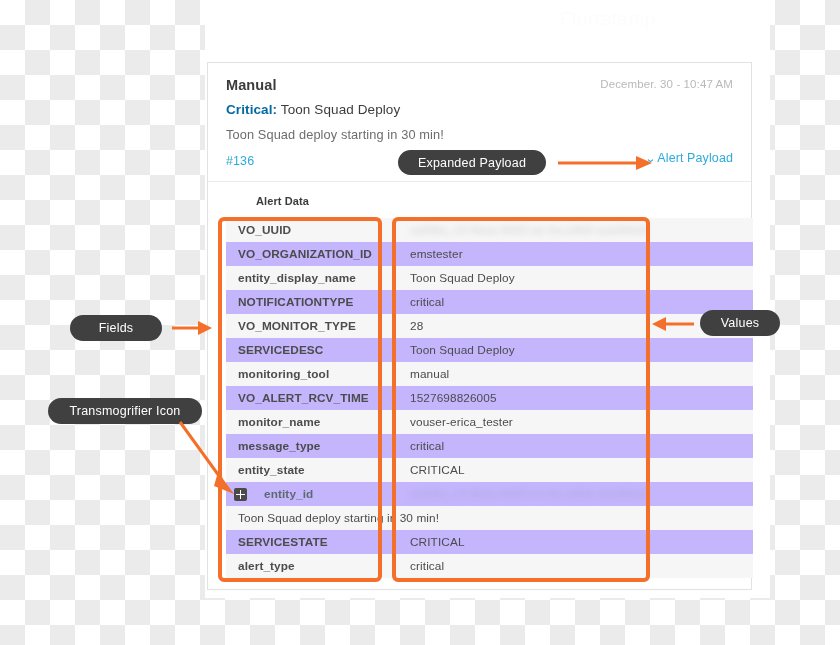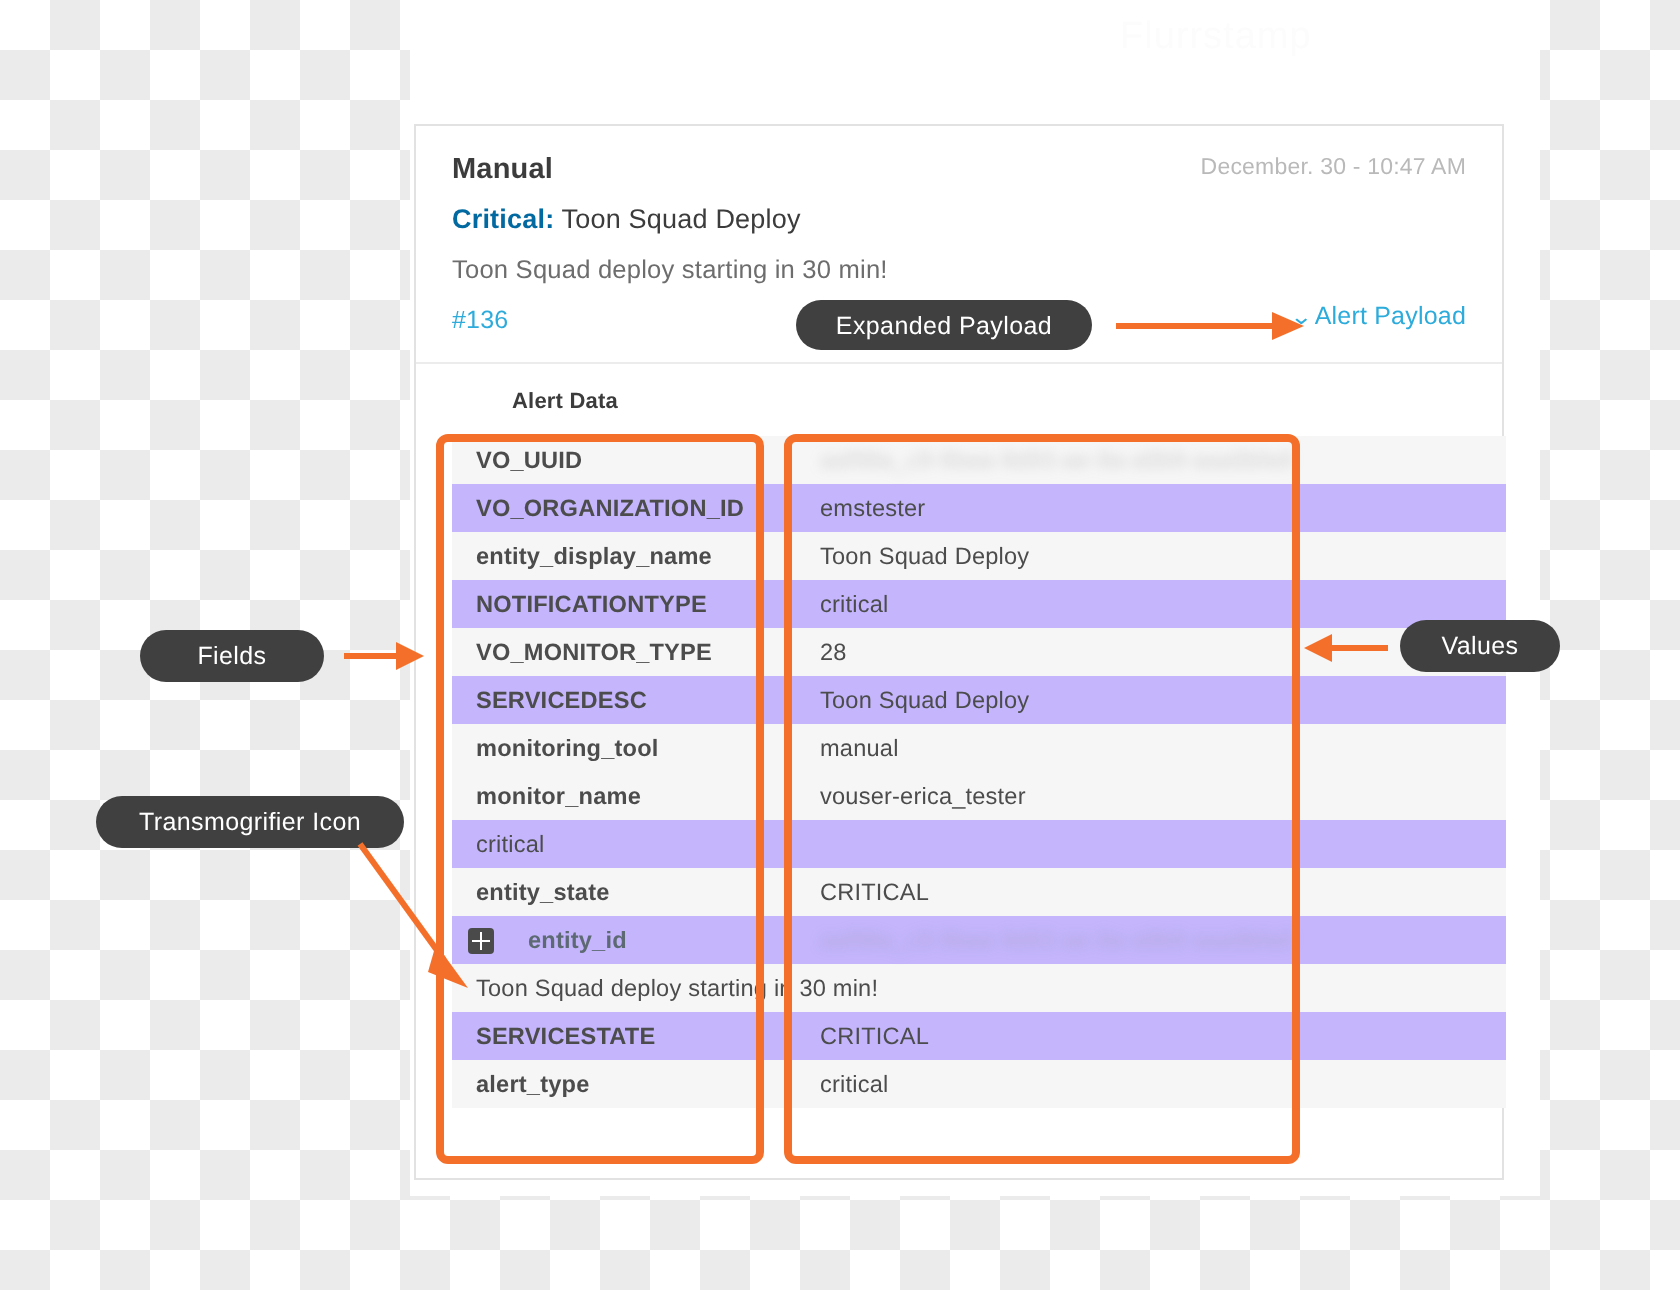--- a/index.html
+++ b/index.html
@@ -333,27 +333,36 @@
           <span class="fname">SERVICEDESC</span>
         </div>
         <div class="cell-value">Toon Squad Deploy</div>
       </div>
       <div class="row odd">
         <div class="cell-field">
           <span class="fname">monitoring_tool</span>
         </div>
         <div class="cell-value">manual</div>
       </div>
+      <div class="row even">
+        <div class="cell-field">
+          <span class="fname">VO_ALERT_RCV_TIME</span>
+        </div>
+        <div class="cell-value">1527698826005</div>
+      </div>
       <div class="row odd">
         <div class="cell-field">
           <span class="fname">monitor_name</span>
         </div>
         <div class="cell-value">vouser-erica_tester</div>
       </div>
       <div class="row even">
+        <div class="cell-field">
+          <span class="fname">message_type</span>
+        </div>
         <div class="cell-value">critical</div>
       </div>
       <div class="row odd">
         <div class="cell-field">
           <span class="fname">entity_state</span>
         </div>
         <div class="cell-value">CRITICAL</div>
       </div>
       <div class="row even">
         <div class="cell-field has-icon">

